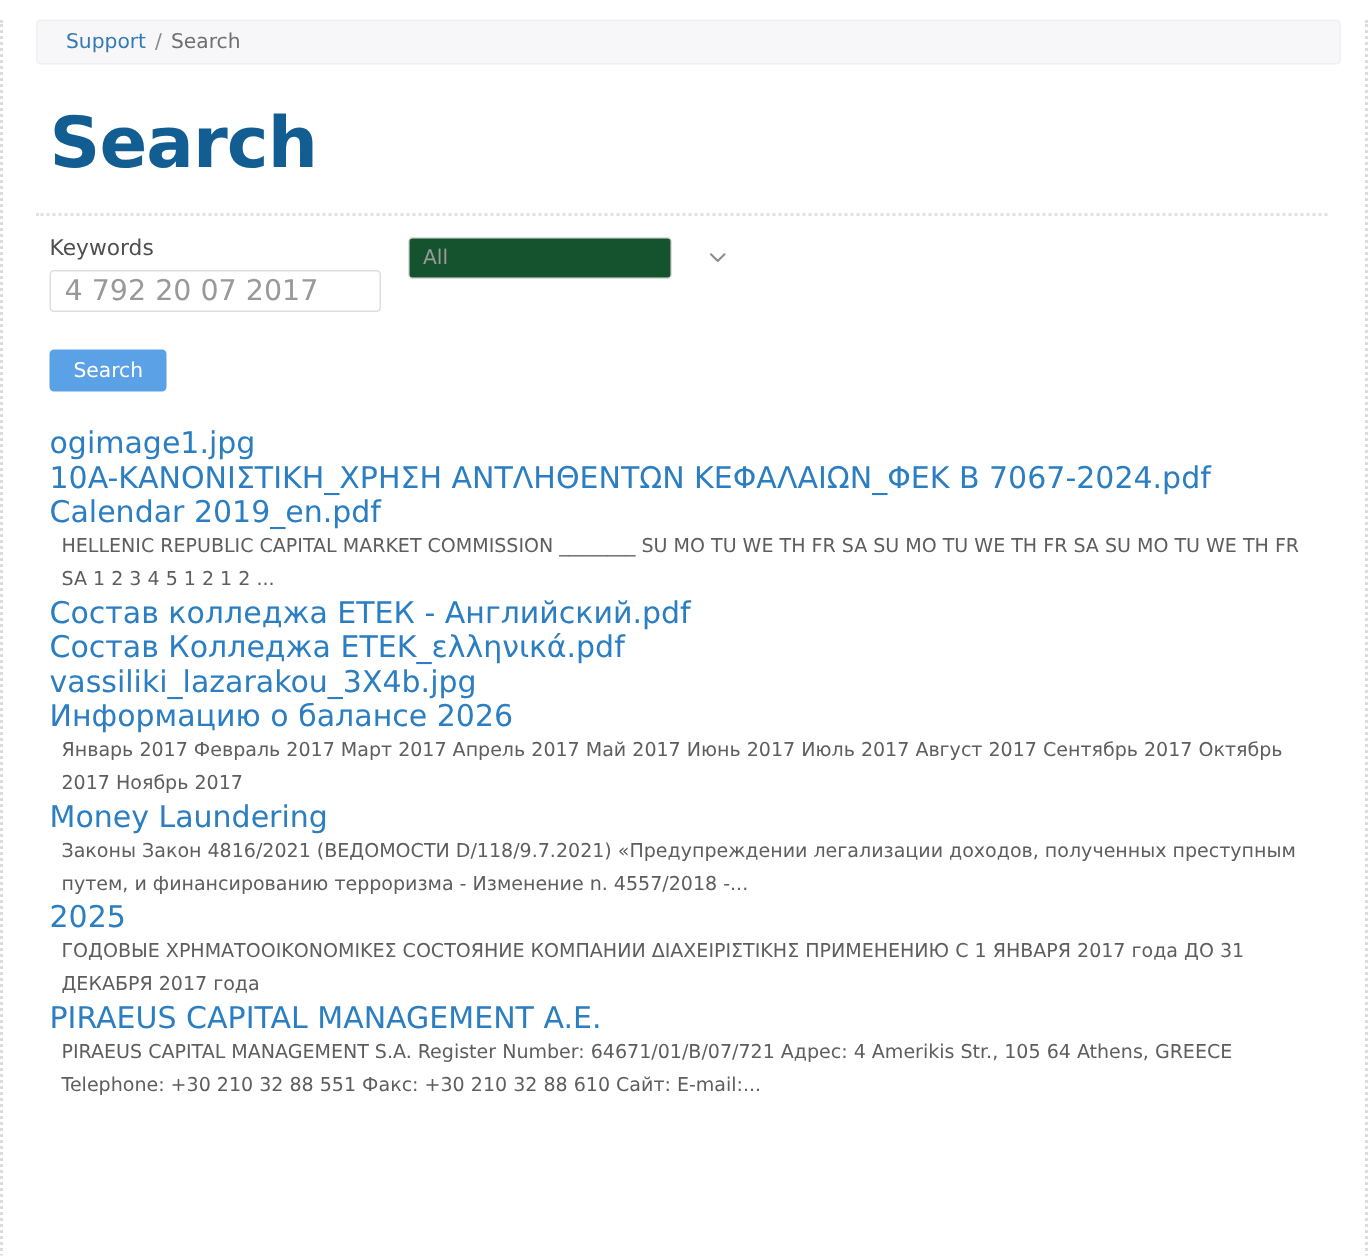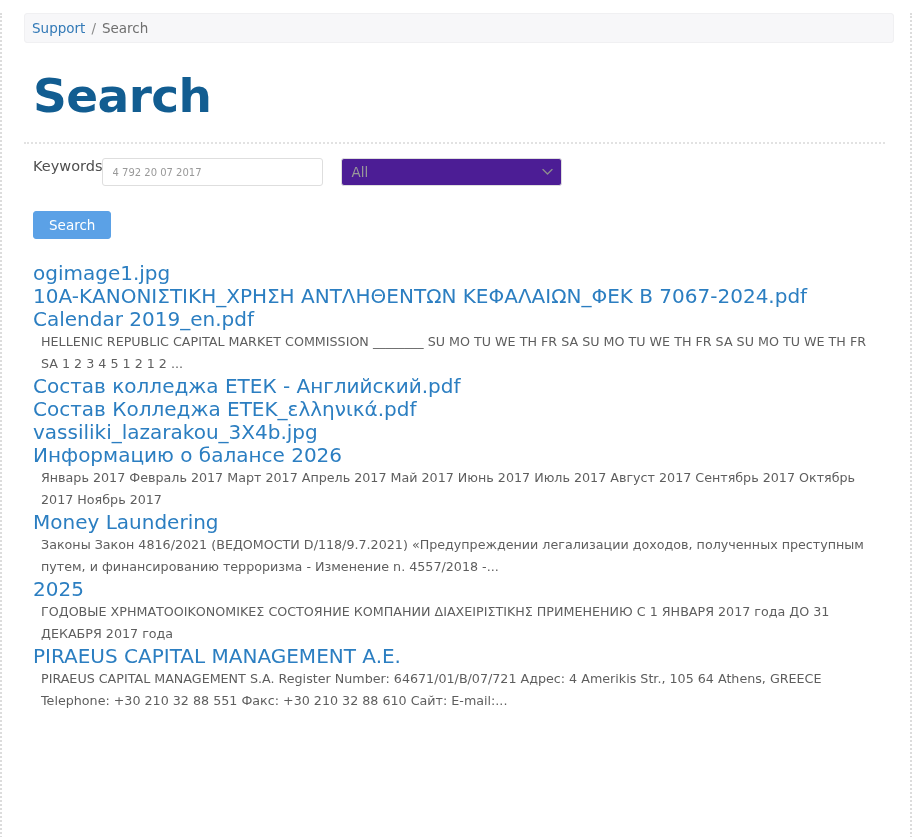--- a/index.html
+++ b/index.html
@@ -33,21 +33,21 @@
   
   .breadcrumb-bar {
     box-sizing: border-box;
     margin: 13px 4px 0 13px;
     height: 30px;
     background: #f7f7f9;
     border: 1px solid #f0f0f2;
     border-radius: 3px;
     display: flex;
     align-items: center;
-    padding: 0 7px;
+    padding: 0 19px;
     font-size: 13.5px;
   }
   .crumb-link {
     color: #337ab7;
     text-decoration: none;
     cursor: pointer;
   }
   .crumb-sep {
     color: #8a8a8a;
     margin: 0 6px;
@@ -72,54 +72,54 @@
     border-top: 2px dotted #e2e2e2;
     height: 0;
   }
 
   
   .search-form {
     margin: 14px 0 0 22px;
     display: flex;
     gap: 18px;
   }
-  .field-group { display: flex; flex-direction: row; }
+  .field-group { display: flex; flex-direction: column; }
   .field-label {
     font-size: 14.5px;
     color: #4f4f4f;
     margin-bottom: 6px;
     font-weight: normal;
   }
   .text-input {
     box-sizing: border-box;
     width: 221px;
     height: 28px;
     padding: 3px 9px;
     font-family: inherit;
-    font-size: 10px;
+    font-size: 19px;
     color: #999999;
     border: 1px solid #dedede;
     border-radius: 3px;
     background: #ffffff;
     outline: none;
   }
   .text-input::placeholder { color: #999999; }
 
   .select-wrap { position: relative; width: 221px; }
   .select-input {
     box-sizing: border-box;
-    width: 221px;
+    width: 176px;
     height: 28px;
     padding: 3px 26px 3px 9px;
     font-family: inherit;
     font-size: 13.5px;
     color: #9a9a9a;
     border: 1px solid #dedede;
     border-radius: 3px;
-    background: #4c1d95;
+    background: #14532d;
     appearance: none;
     -webkit-appearance: none;
     -moz-appearance: none;
     outline: none;
     cursor: pointer;
   }
   .chevron-down-icon {
     position: absolute;
     right: 9px;
     top: 50%;

